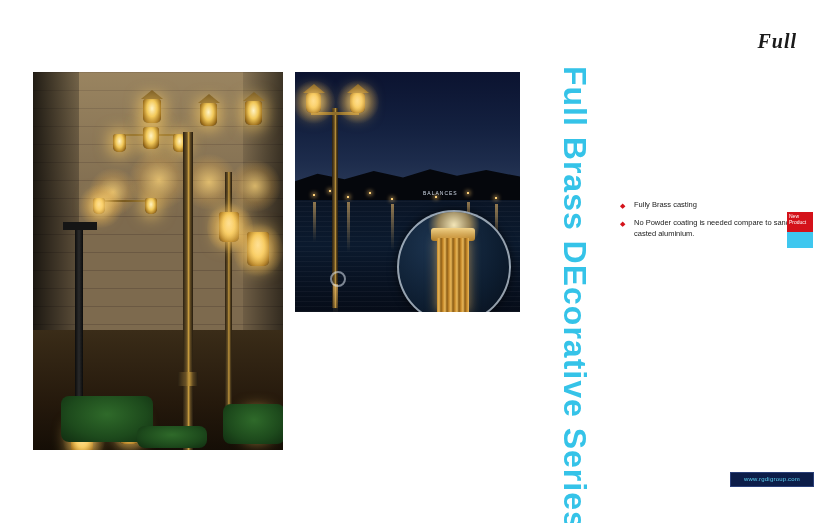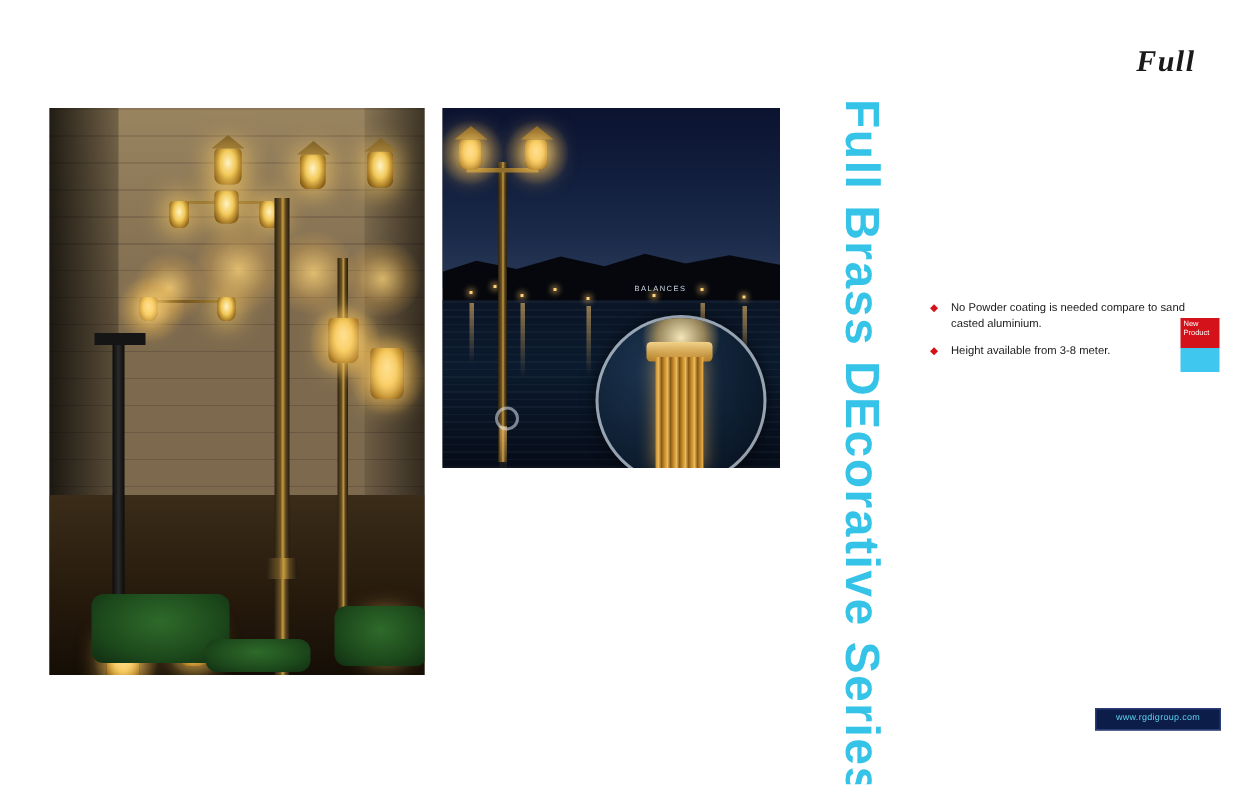--- a/index.html
+++ b/index.html
@@ -411,25 +411,25 @@
       <div class="brass-column"></div>
     </div>
     <div id="magnifier-handle"></div>
   </div>
 
   <div id="vertical-title">Full Brass DEcorative Series</div>
 
   <div id="features">
     <div class="feature-row">
       <span class="feature-bullet">◆</span>
-      <span>No Powder coating is needed compare to sand casted aluminium.</span>
+      <span>Fully Brass casting</span>
     </div>
     <div class="feature-row">
       <span class="feature-bullet">◆</span>
-      <span>Height available from 3-8 meter.</span>
+      <span>No Powder coating is needed compare to sand casted aluminium.</span>
     </div>
   </div>
 
   <div id="corner-badge">
     <div id="badge-red">
       <span>New</span><br>
       <span>Product</span>
     </div>
     <div id="badge-cyan"></div>
   </div>

